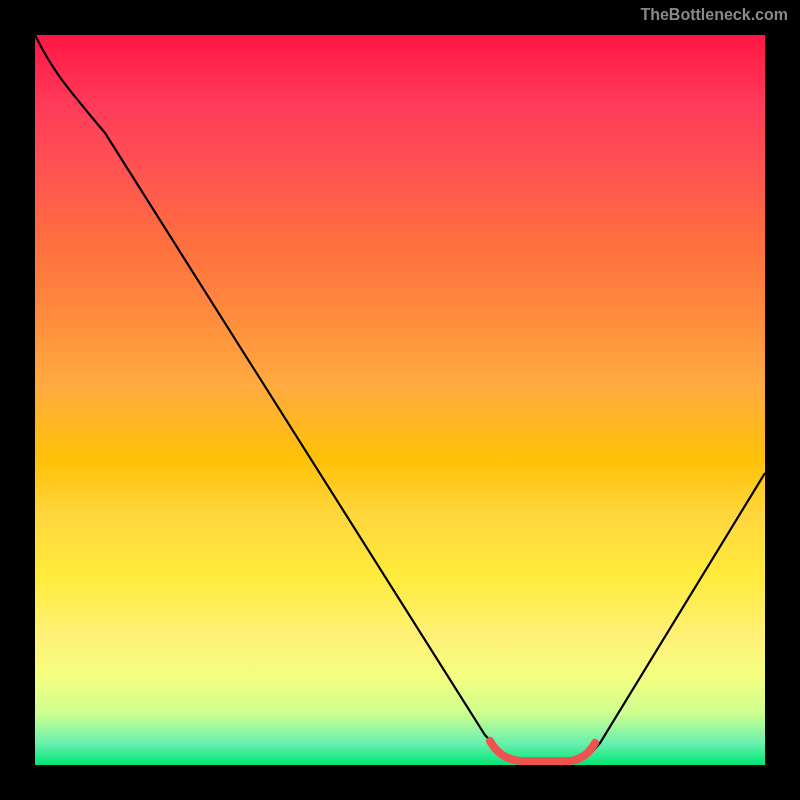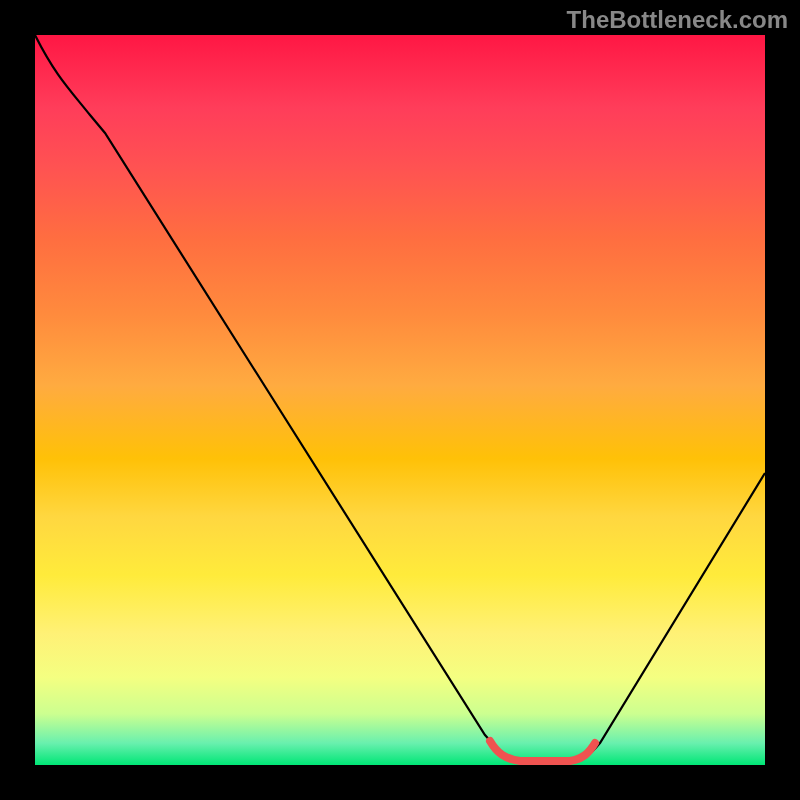--- a/index.html
+++ b/index.html
@@ -1,17 +1,17 @@
 <!DOCTYPE html>
 <html><head>
 <meta charset="utf-8">
 <style>
 * { margin: 0; padding: 0; box-sizing: border-box; }
 body { width: 800px; height: 800px; background: #000; position: relative; overflow: hidden; }
-.watermark { position: absolute; top: 6px; right: 12px; font-family: Arial, sans-serif; font-size: 24px; font-weight: bold; color: #888; z-index: 10; }
+.watermark { position: absolute; top: 6px; right: 12px; font-family: Arial, sans-serif; font-size: 16px; font-weight: bold; color: #888; z-index: 10; }
 .chart-area { position: absolute; left: 35px; top: 35px; width: 730px; height: 730px; }
 .gradient-bg { position: absolute; inset: 0; background: linear-gradient(to bottom,
   #ff1744 0%,
   #ff3d5a 10%,
   #ff5252 18%,
   #ff6e40 28%,
   #ff8a3d 38%,
   #ffab40 48%,
   #ffc107 58%,
   #ffd740 66%,

